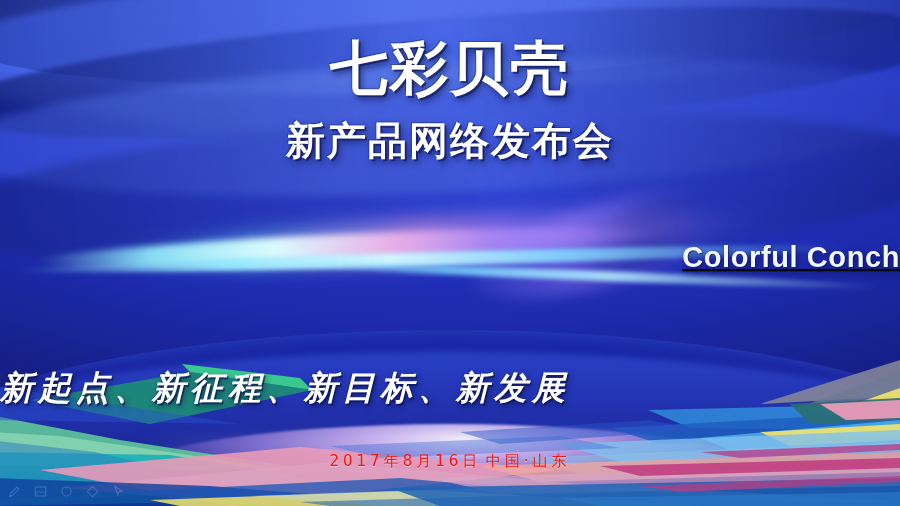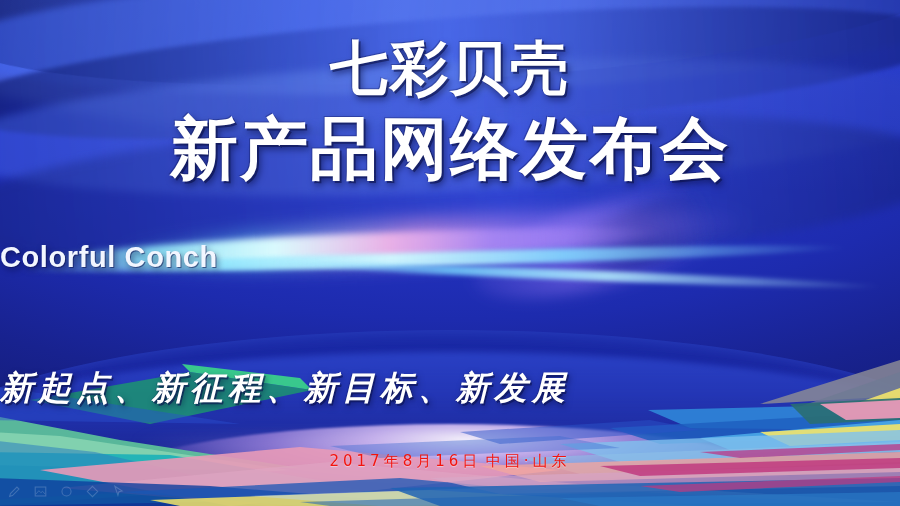--- a/index.html
+++ b/index.html
@@ -90,23 +90,23 @@
   .t-line{
     font-family:"DejaVu Sans","Liberation Sans",sans-serif;
     font-weight:700;color:#ffffff;line-height:1.04;
     letter-spacing:2px;
     text-shadow:
       2px 2px 0 rgba(10,14,70,.55),
       -1px -1px 0 rgba(10,14,70,.30),
       3px 4px 7px rgba(5,8,50,.55);
   }
   .t1{font-size:58px;}
-  .t2{font-size:68px;margin-top:16px;}
-
-  .en-wrap{position:absolute;left:0;top:240px;width:100%;text-align:left;}
+  .t2{font-size:39px;margin-top:23px;}
+
+  .en-wrap{position:absolute;left:0;top:240px;width:100%;text-align:right;text-decoration:underline;}
   .en{
     font-family:"Liberation Sans","DejaVu Sans",sans-serif;
     font-weight:600;color:#f2f6ff;line-height:1.18;
     letter-spacing:.6px;
     text-shadow:1px 1px 0 rgba(15,20,80,.55),2px 3px 6px rgba(5,8,50,.5);
   }
   .en1{font-size:29px;}
   .en2{font-size:33px;margin-top:2px;}
 
   .slogan-wrap{position:absolute;left:0;top:366px;width:100%;text-align:left;}

